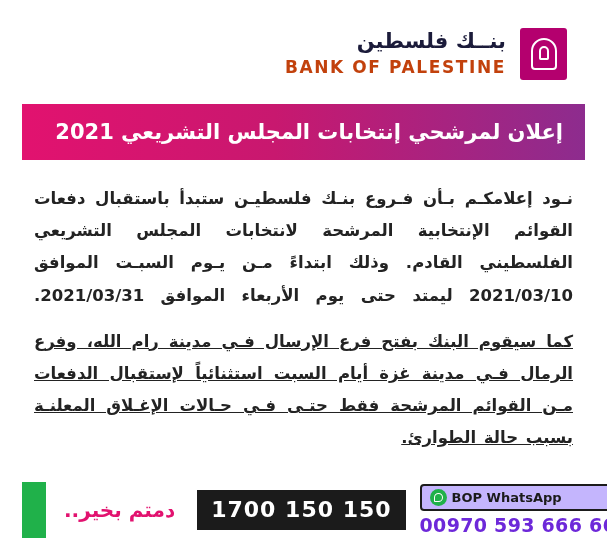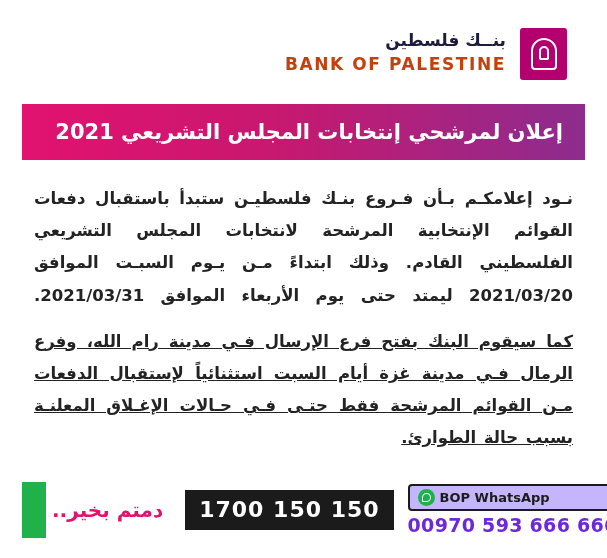--- a/index.html
+++ b/index.html
@@ -29,21 +29,21 @@
     padding: 18px 40px 10px 40px;
     box-sizing: border-box;
     height: 100px;
   }
   .brand-text {
     text-align: right;
     margin-right: 14px;
     direction: rtl;
   }
   .brand-ar {
-    font-size: 17px;
+    font-size: 21px;
     font-weight: bold;
     color: #1b1b3a;
     letter-spacing: 1px;
     line-height: 1.15;
     white-space: nowrap;
   }
   .brand-en {
     font-size: 17px;
     font-weight: bold;
     color: #c2410c;
@@ -143,21 +143,21 @@
   .footer-green {
     width: 24px;
     height: 56px;
     background: #20b14a;
     flex: none;
   }
   .footer-slogan {
     flex: none;
     margin-right: 0;
     margin-left: 0;
-    padding-left: 6px;
+    padding-left: 18px;
     padding-right: 22px;
     color: #e2126f;
     font-size: 20px;
     font-weight: bold;
     direction: rtl;
     white-space: nowrap;
   }
   .footer-spacer { flex: 1 1 auto; }
   .phone-box {
     background: #1b1b1b;
@@ -234,21 +234,21 @@
     <div class="brand-mark">
       <div class="inner"></div>
     </div>
   </div>
 
   <div class="banner">
     <div class="banner-title">إعلان لمرشحي إنتخابات المجلس التشريعي 2021</div>
   </div>
 
   <div class="body">
-    <p class="para">نـود إعلامكـم بـأن فـروع بنـك فلسطيـن ستبدأ باستقبال دفعات القوائم الإنتخابية المرشحة لانتخابات المجلس التشريعي الفلسطيني القادم. وذلك ابتداءً مـن يـوم السبـت  الموافق 2021/03/20 ليمتد حتى يوم الأربعاء الموافق 2021/03/31.</p>
+    <p class="para">نـود إعلامكـم بـأن فـروع بنـك فلسطيـن ستبدأ باستقبال دفعات القوائم الإنتخابية المرشحة لانتخابات المجلس التشريعي الفلسطيني القادم. وذلك ابتداءً مـن يـوم السبـت  الموافق 2021/03/10 ليمتد حتى يوم الأربعاء الموافق 2021/03/31.</p>
     <p class="para last">كما سيقوم البنك بفتح فرع الإرسال فـي مدينة رام الله، وفرع الرمال فـي مدينة غزة أيام السبت استثنائياً لإستقبال الدفعات مـن القوائم المرشحة فقط حتـى فـي حـالات الإغـلاق المعلنـة بسبب حالة الطوارئ.</p>
   </div>
 
   <div class="footer">
     <div class="footer-green"></div>
     <div class="footer-slogan">دمتم بخير..</div>
     <div class="footer-spacer"></div>
     <div class="phone-box">1700 150 150</div>
     <div class="wa-box">
       <div class="wa-pill">

